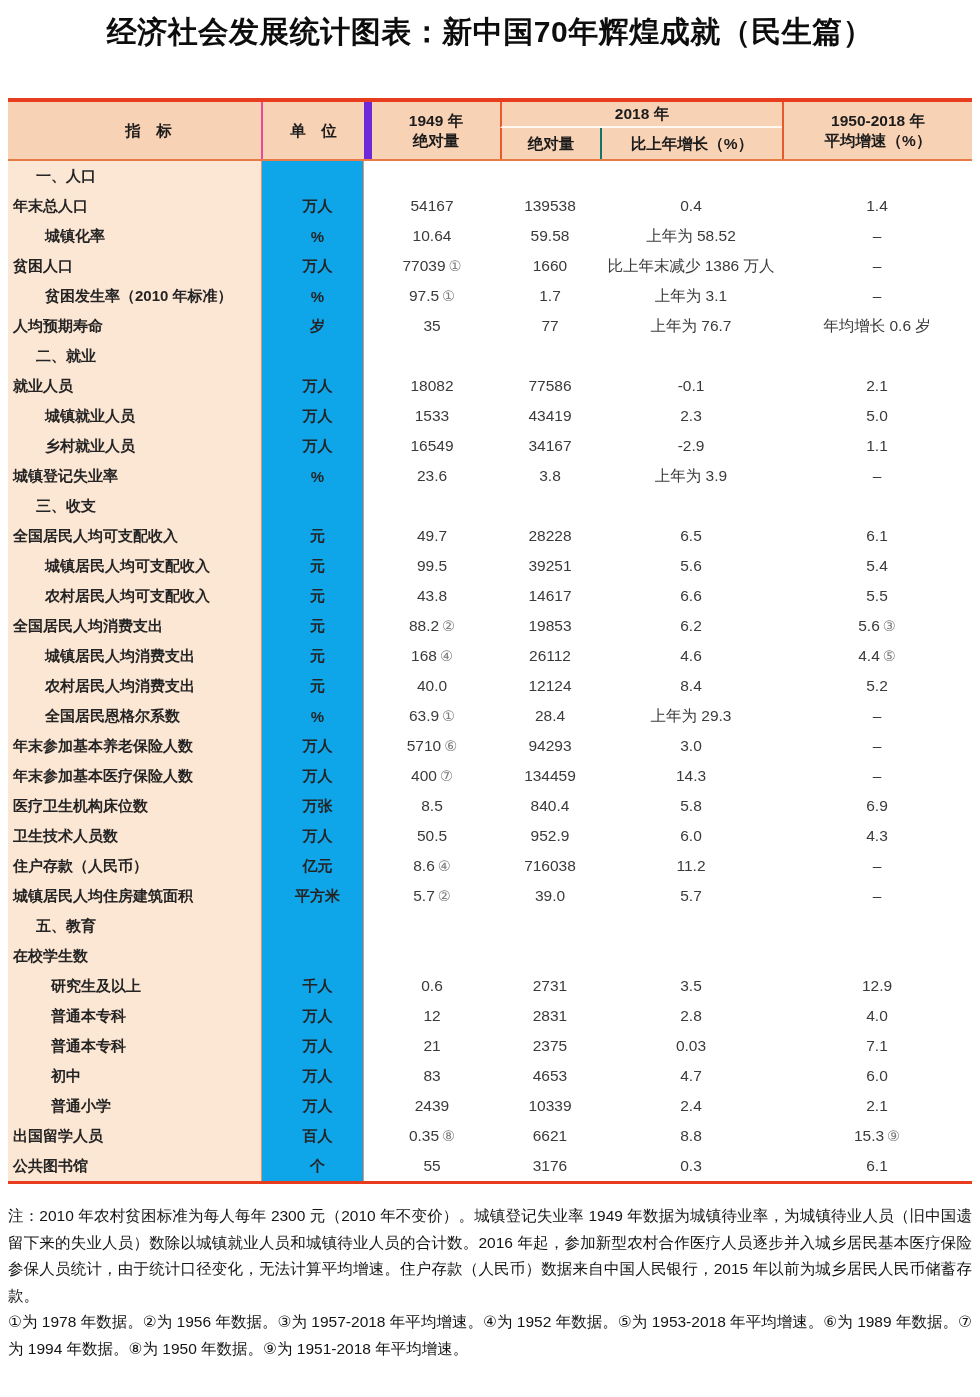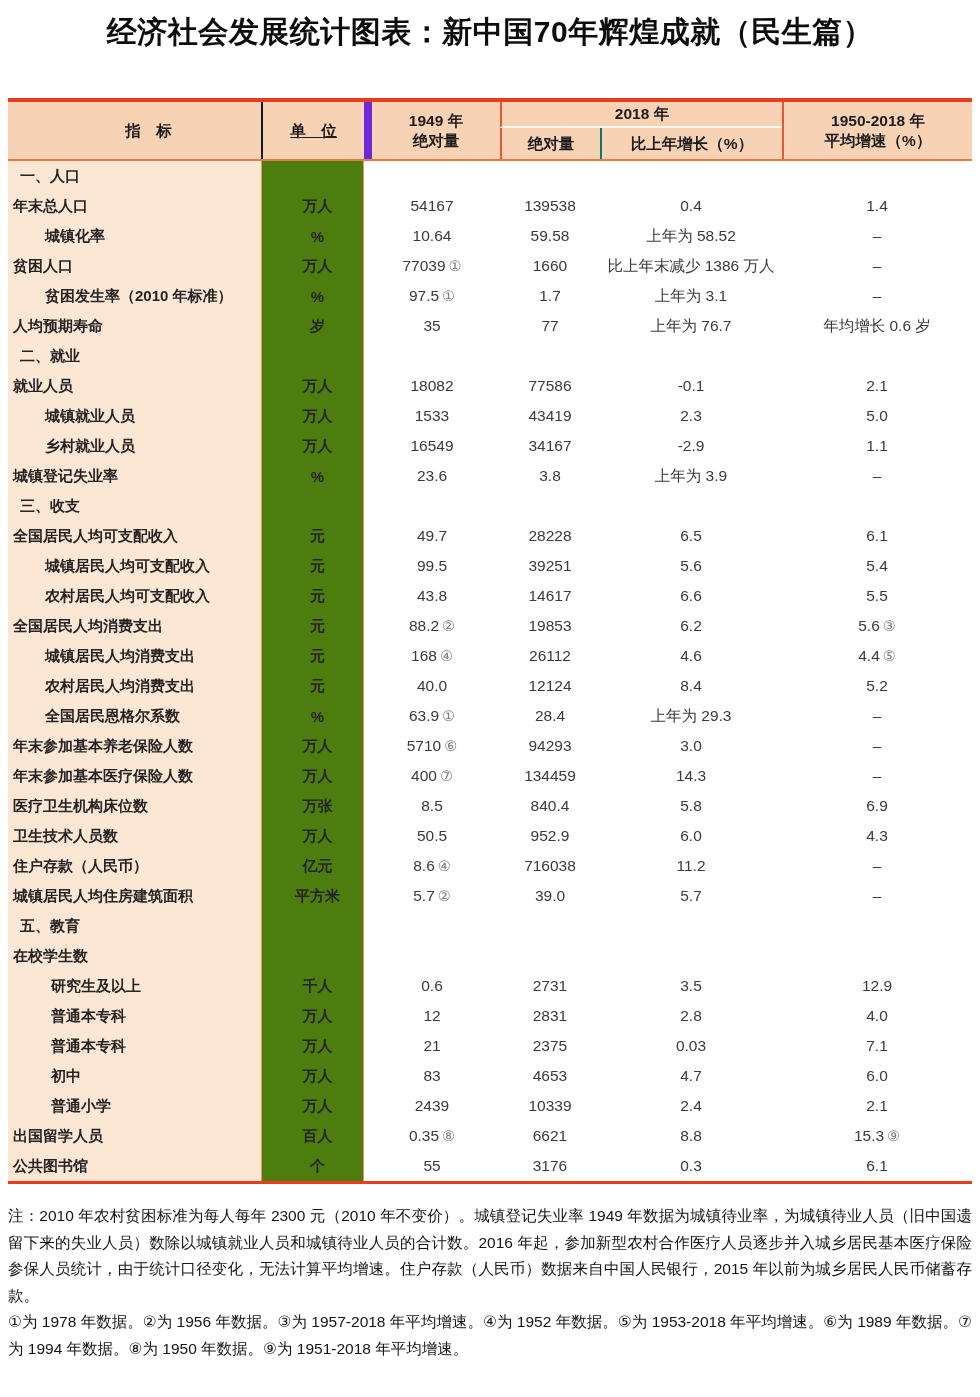--- a/index.html
+++ b/index.html
@@ -21,43 +21,43 @@
     grid-template-rows:26px 31px;
     background:#f8d2b5;
     border-bottom:2px solid #e87a45;
   }
   .th{
     display:flex;align-items:center;justify-content:center;
     font-size:15.5px;font-weight:bold;color:#1c1c1c;
     white-space:pre-line;text-align:center;line-height:1.25;
   }
   .th-indicator{grid-column:1;grid-row:1/3;padding-left:28px;}
-  .th-unit{grid-column:2;grid-row:1/3;border-left:2px solid #0f172a;text-decoration:underline;}
+  .th-unit{grid-column:2;grid-row:1/3;border-left:2px solid #ec4899;}
   .th-1949{grid-column:3;grid-row:1/3;border-left:8px solid #6d28d9;}
   .th-2018{grid-column:4/6;grid-row:1;border-left:2px solid #e85a2d;border-bottom:2px solid #fff7f0;}
   .th-2018-abs{grid-column:4;grid-row:2;border-left:2px solid #e85a2d;}
   .th-2018-growth{grid-column:5;grid-row:2;border-left:2px solid #0f766e;}
   .th-avg{grid-column:6;grid-row:1/3;border-left:2px solid #e85a2d;}
   .tbody{background:#fff;}
   .tr{
     display:grid;
     grid-template-columns:253px 103px 136px 100px 182px 190px;
     height:30px;align-items:center;
   }
   .td{height:100%;display:flex;align-items:center;font-size:15.5px;}
   .td-label{
     background:#fce6d4;font-weight:bold;color:#242424;
     justify-content:flex-start;white-space:nowrap;font-size:15px;
   }
   .td-unit{
-    background:#4d7c0f;font-weight:bold;color:#242424;justify-content:center;
+    background:#0ea5e9;font-weight:bold;color:#242424;justify-content:center;
     border-left:1.5px solid #ee9263;border-right:1.5px solid #ee9263;font-size:15px;padding-left:10px;
   }
   .td-num{justify-content:center;color:#3a3a3a;font-weight:400;white-space:nowrap;}
-  .lv-section .td-label{padding-left:12px;}
+  .lv-section .td-label{padding-left:28px;}
   .lv-1 .td-label{padding-left:5px;}
   .lv-2 .td-label{padding-left:37px;}
   .lv-3 .td-label{padding-left:43px;}
   .ref{color:#7d7d7d;font-size:14.5px;margin-left:3px;}
   
   .notes{
     margin:19px 0 0;font-size:15.5px;line-height:26.5px;color:#141414;
     text-align:justify;text-justify:inter-ideograph;
   }
   .footnotes{margin-top:0;}

